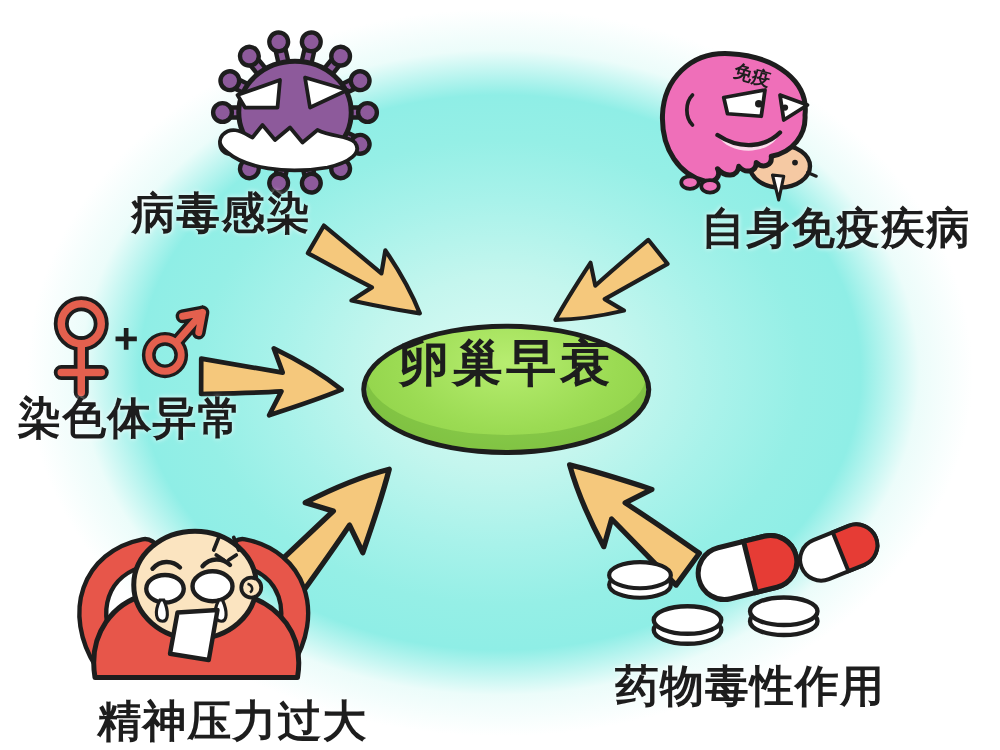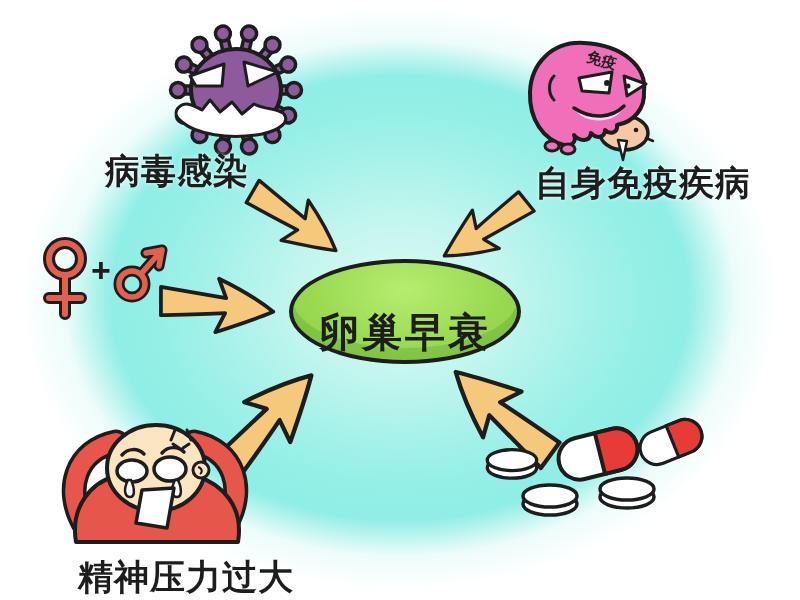--- a/index.html
+++ b/index.html
@@ -18,21 +18,21 @@
   .label{
     position:absolute;transform:translate(-50%,-50%);
     white-space:nowrap;color:#1d1d1d;font-weight:800;font-size:35px;
     letter-spacing:1px;text-shadow:0 0 4px rgba(255,255,255,.85);
   }
   .center-node{
     position:absolute;left:289px;top:259px;width:224px;height:97px;
     border:4px solid #1d1d1d;border-radius:50%;
     background:radial-gradient(ellipse at 50% 28%, #b7ed70 0%, #9bdb53 55%, #8bce45 100%);
     box-shadow:inset 0 -12px 0 rgba(40,110,20,.18);
-    display:flex;align-items:flex-end;justify-content:center;
+    display:flex;align-items:flex-start;justify-content:center;
   }
   .center-node span{font-size:40px;font-weight:900;color:#1d1d1d;letter-spacing:3px;}
   svg text{font-family:"Liberation Sans","DejaVu Sans",sans-serif;}
 </style>
 </head>
 <body>
 
 <div class="canvas">
 
   <div class="bg-glow"></div>
@@ -207,16 +207,18 @@
       <rect x="-40" y="-21" width="80" height="42" rx="21" fill="#ffffff" stroke="#1d1d1d" stroke-width="4"></rect>
       <path d="M 2,-21 H 19 A 21,21 0 0 1 19,21 H 2 Z" fill="#e63c35" stroke="#1d1d1d" stroke-width="4"></path>
     </g>
     <g transform="translate(193,26) rotate(-22) scale(0.8)">
       <rect x="-40" y="-21" width="80" height="42" rx="21" fill="#ffffff" stroke="#1d1d1d" stroke-width="4"></rect>
       <path d="M 2,-21 H 19 A 21,21 0 0 1 19,21 H 2 Z" fill="#e63c35" stroke="#1d1d1d" stroke-width="4"></path>
     </g>
   </svg>
 
   <div class="label" style="left:177px;top:171px">病毒感染</div>
-  <div class="label" style="left:643px;top:183px">自身免疫疾病</div>
+  <div class="label" style="left:669px;top:183px">自身免疫疾病</div>
+  <div class="label" style="left:104px;top:335px">染色体异常</div>
   <div class="label" style="left:186px;top:577px">精神压力过大</div>
+  <div class="label" style="left:600px;top:549px">药物毒性作用</div>
 
 </div>
 
 </body></html>

